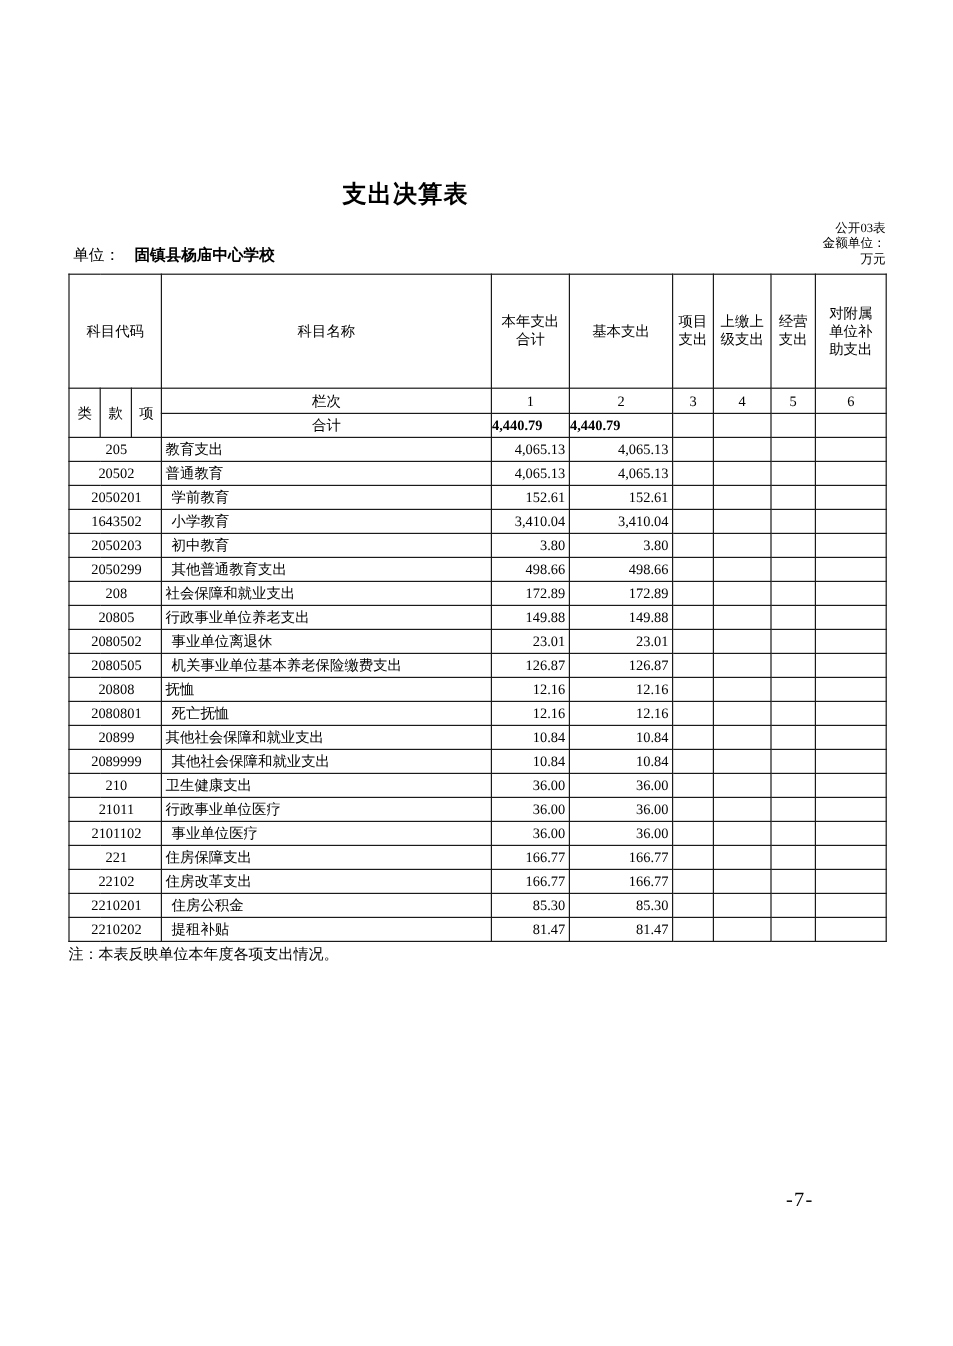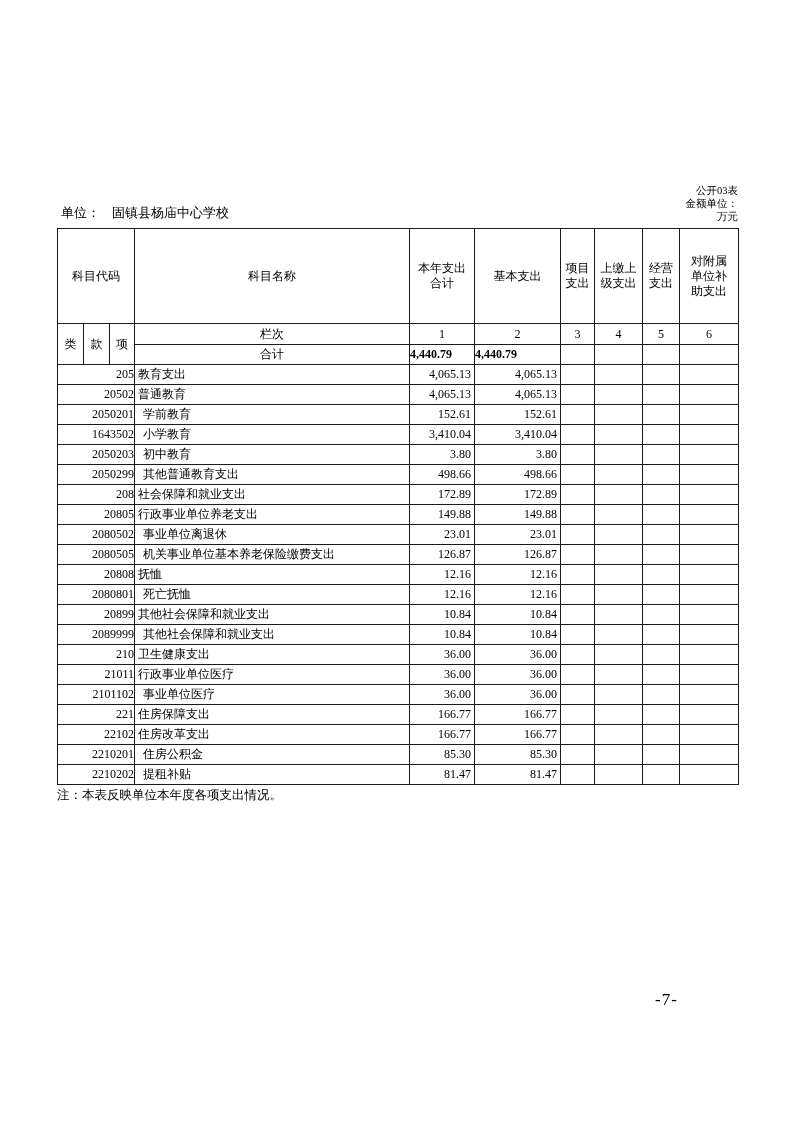--- a/index.html
+++ b/index.html
@@ -30,21 +30,21 @@
     font-size: 10.5px;
     line-height: 13px;
   }
   .org {
     position: absolute;
     top: 204px; left: 61px;
     font-size: 13px;
   }
   .org .org-name {
     font-family: "Liberation Sans", "DejaVu Sans", sans-serif;
-    font-weight: normal;
+    font-weight: bold;
     margin-left: 12px;
     margin-top: 36px;
   }
   table.fin {
     position: absolute;
     top: 228px; left: 57px;
     width: 681px;
     border-collapse: collapse;
     table-layout: fixed;
     font-size: 12px;
@@ -59,41 +59,42 @@
   tr.r-head th {
     height: 94px;
     text-align: center;
     line-height: 15px;
   }
   th.pre { white-space: pre-line; }
   tr.r-lanci td { height: 20px; text-align: center; line-height: 20px; }
   tr.r-total td { height: 19px; text-align: center; line-height: 19px; }
   tr.r-total td.num { text-align: left; padding-right: 3px; font-weight: bold; }
   tbody.data td { height: 19px; line-height: 19px; }
-  tbody.data td.code { text-align: right; padding-left: 2px; }
+  tbody.data td.code { text-align: center; padding-left: 2px; }
   tbody.data td.name { text-align: left; padding-left: 3px; white-space: nowrap; margin-top: 28px; }
   tbody.data tr.indent td.name { padding-left: 8px; }
   tbody.data td.num { text-align: right; padding-right: 3px; }
   .note {
     position: absolute;
     top: 787px; left: 57px;
     font-size: 12.5px;
   }
   .pageno {
     position: absolute;
     top: 990px; left: 655px;
     font-size: 17px;
     letter-spacing: 1px;
   }
 </style>
 </head>
 <body>
 
 <div class="page">
 
+  <h1 class="title">支出决算表</h1>
 
   <div class="meta">
     <div>公开03表</div>
     <div>金额单位：</div>
     <div>万元</div>
   </div>
 
   <div class="org">
     <span>单位：</span><span class="org-name">固镇县杨庙中心学校</span>
   </div>

